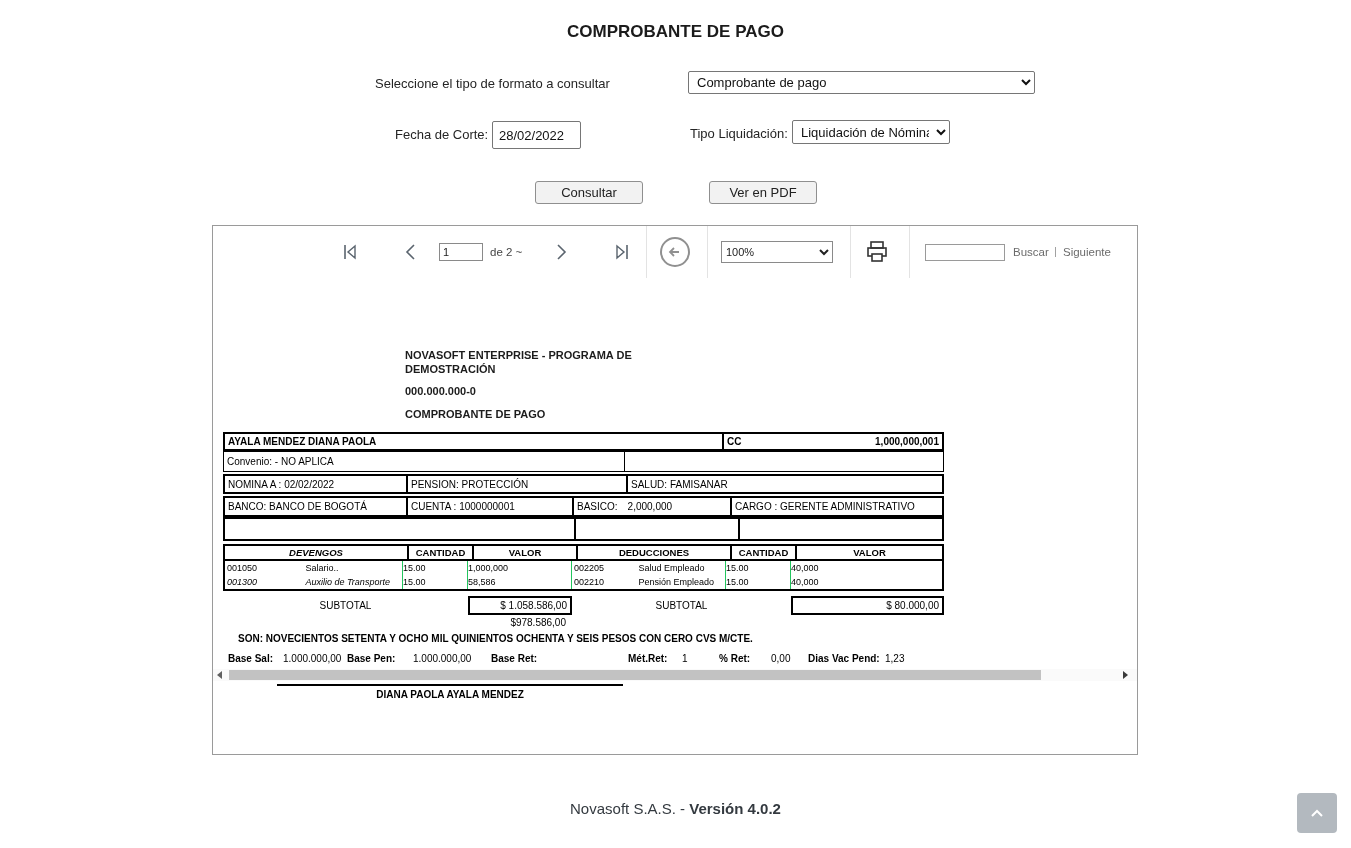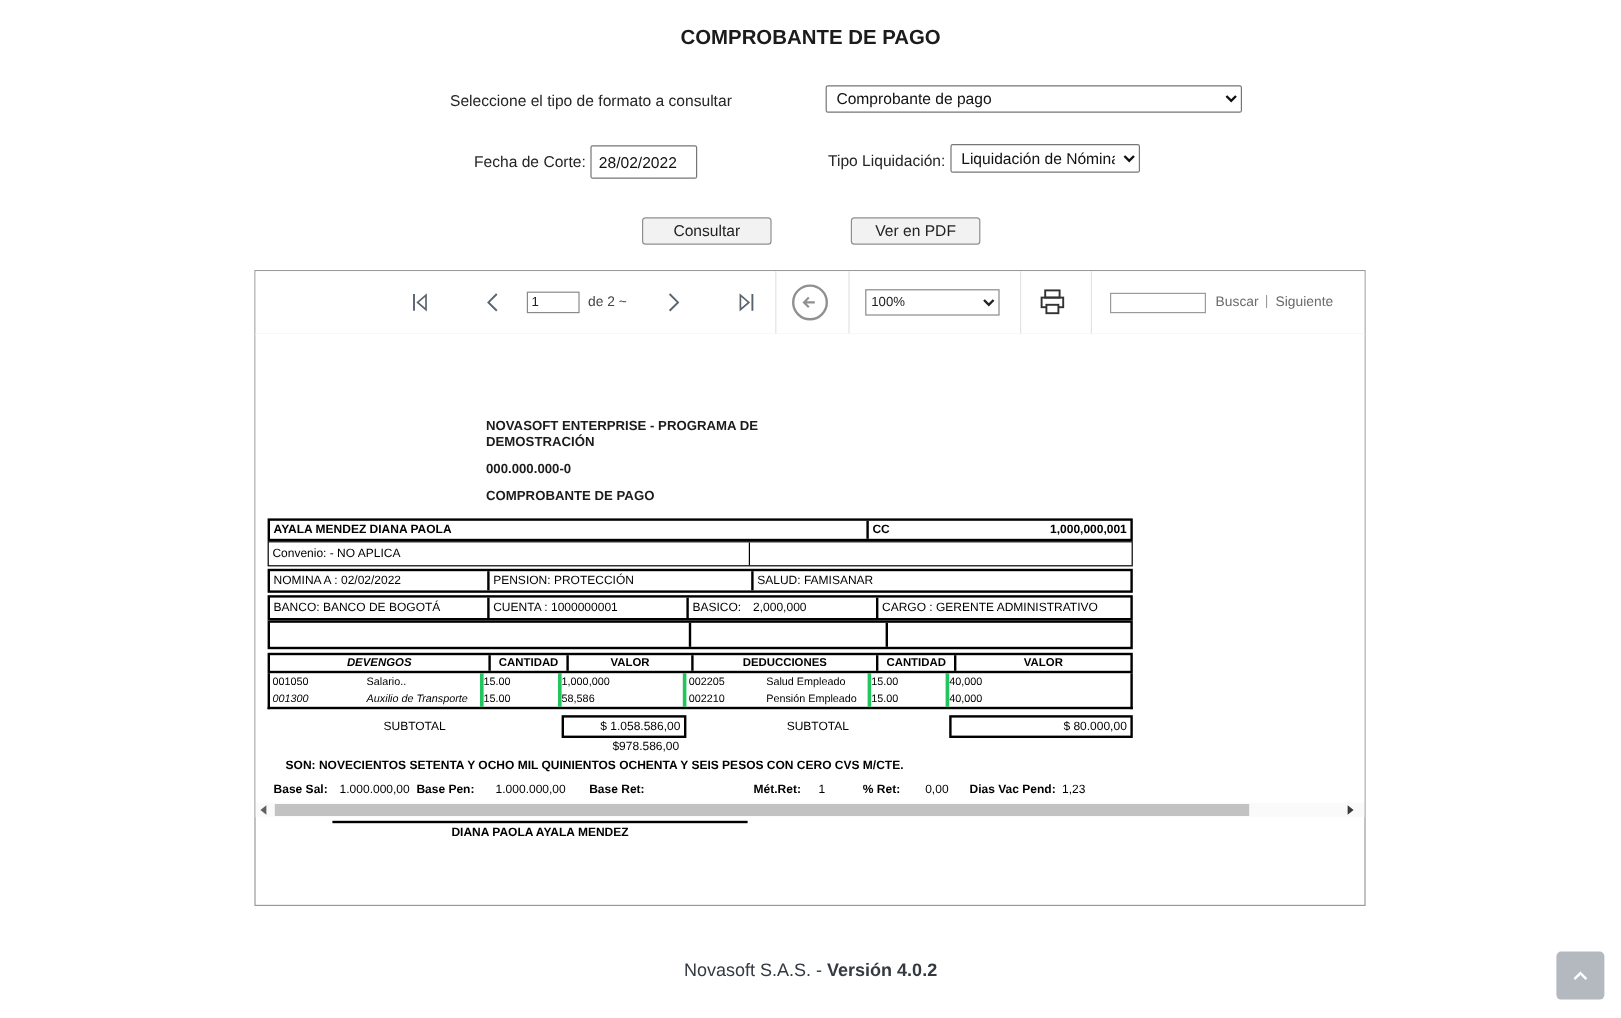--- a/index.html
+++ b/index.html
@@ -51,21 +51,21 @@
   .b1{border:1px solid #000;}
   .cell{box-sizing:border-box;height:100%;display:flex;align-items:center;padding-left:3px;overflow:hidden;white-space:nowrap;}
   .vr2{border-left:2px solid #000;}
 
   .grid-head{display:flex;box-sizing:border-box;border:2px solid #000;height:17px;
     font-size:9.5px;font-weight:bold;}
   .gh{box-sizing:border-box;text-align:center;line-height:13px;border-right:2px solid #000;overflow:hidden;}
   .gh:last-child{border-right:none;}
   .grid-body{box-sizing:border-box;border-left:2px solid #000;border-right:2px solid #000;border-bottom:2px solid #000;}
   .grow{display:flex;height:14px;line-height:14px;font-size:9px;}
-  .gc{box-sizing:border-box;border-right:3px solid #22c55e;overflow:hidden;white-space:nowrap;}
+  .gc{box-sizing:border-box;border-right:1px solid #22c55e;overflow:hidden;white-space:nowrap;}
   .gc:last-child{border-right:none;}
   .code{display:inline-block;width:44px;padding-left:2px;}
   .num{text-align:left;}
 
   .subrow{display:flex;margin-top:5px;height:19px;align-items:center;font-size:10px;}
   .subbox{box-sizing:border-box;border:2px solid #000;height:19px;line-height:15px;
     text-align:right;padding-right:3px;}
   .neto{margin-top:2px;width:349px;text-align:right;padding-right:6px;box-sizing:border-box;font-size:10px;}
   .son{margin-top:5px;padding-left:15px;font-size:10px;font-weight:bold;}
   .bases{position:relative;margin-top:9px;height:14px;font-size:10px;}

